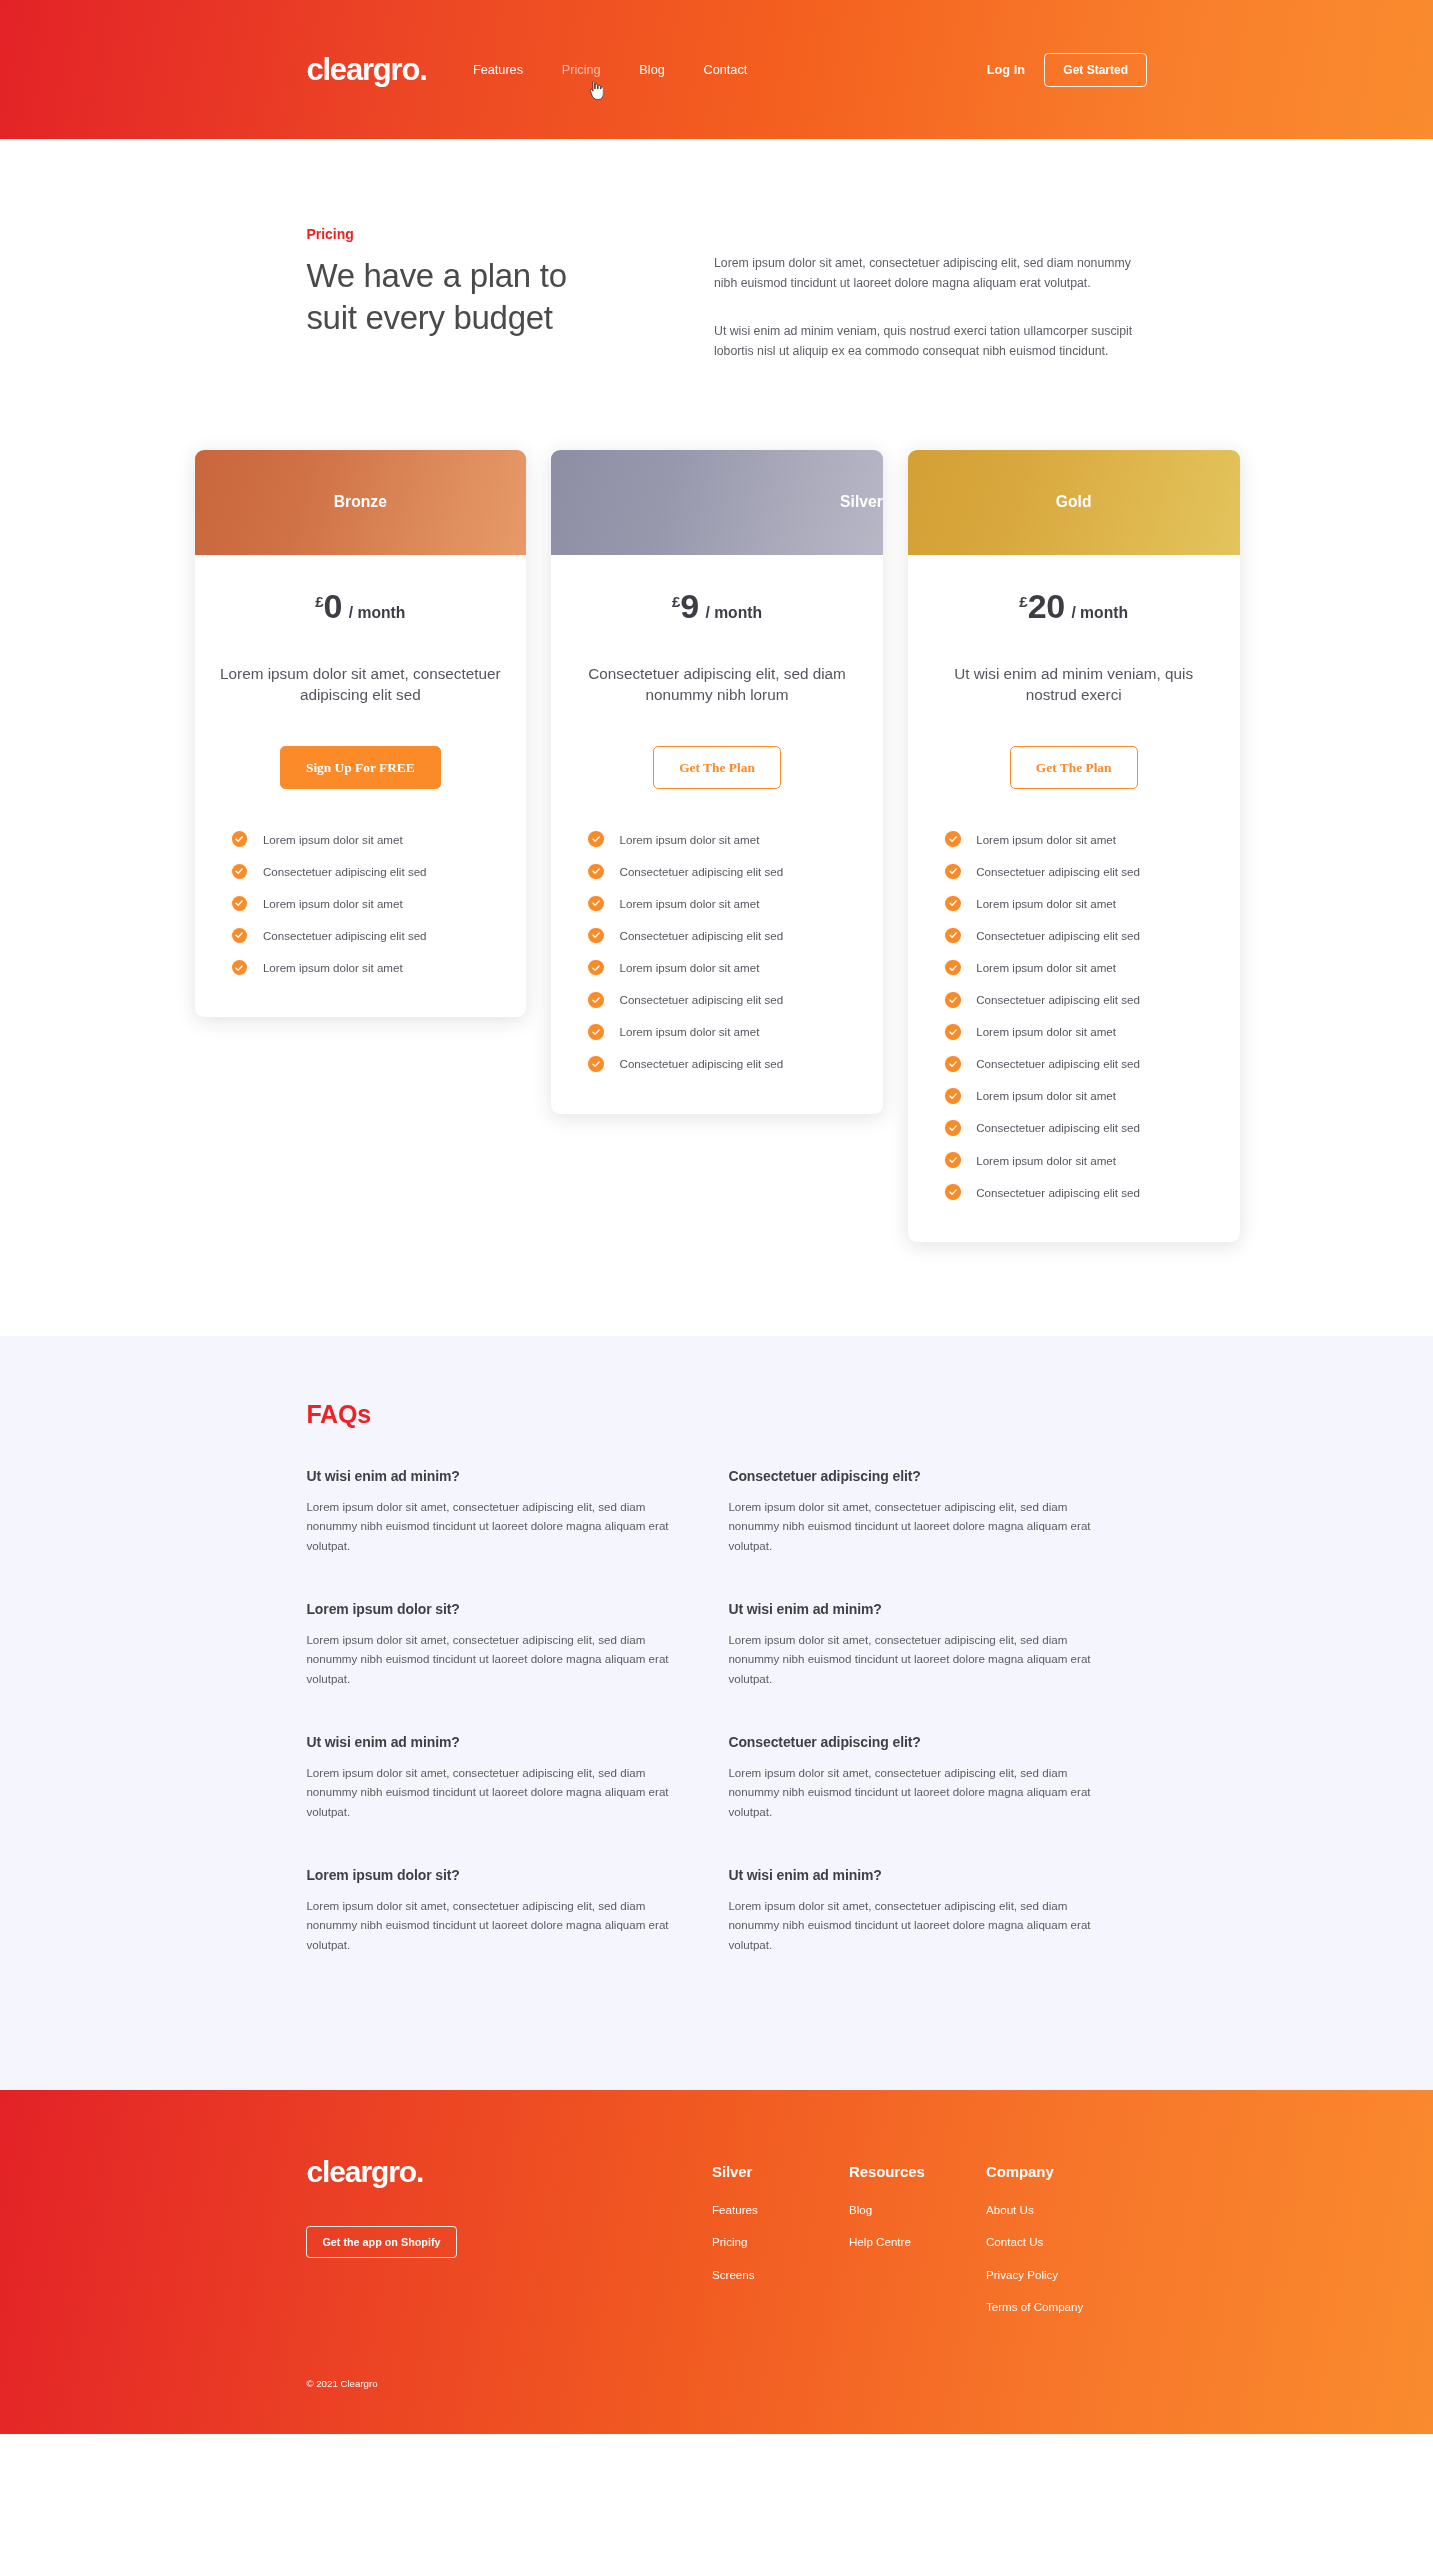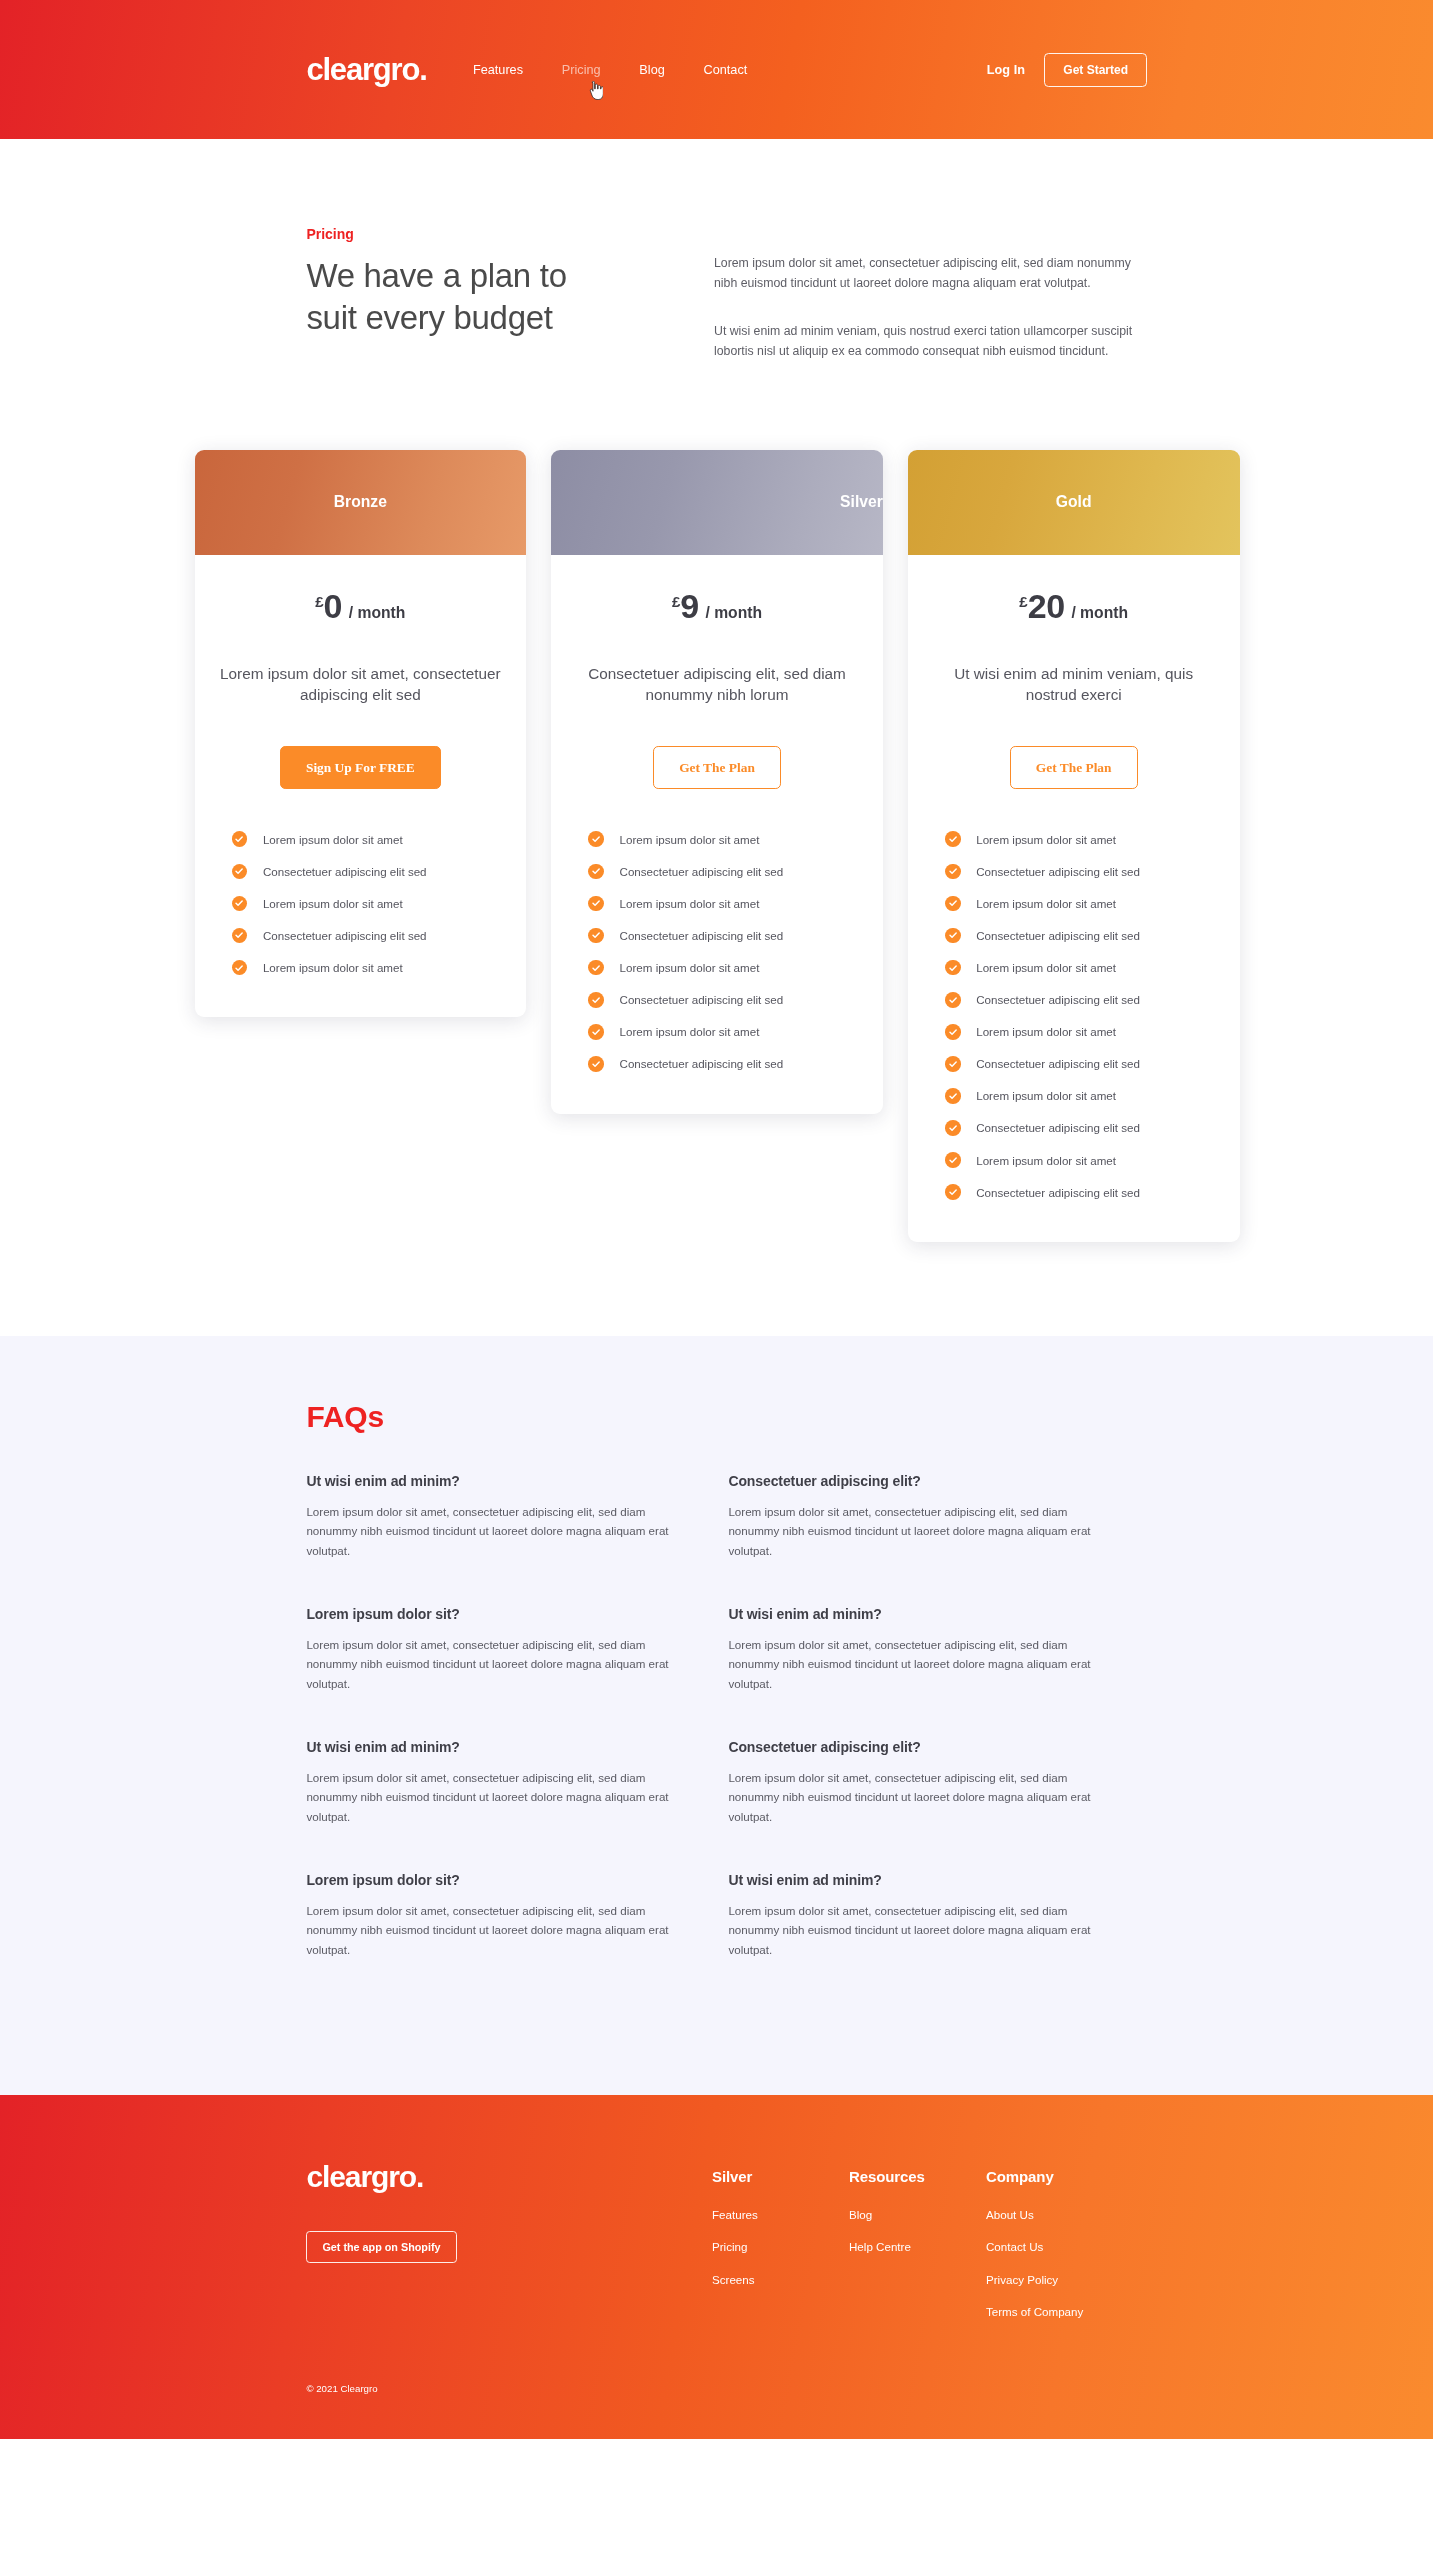--- a/index.html
+++ b/index.html
@@ -226,21 +226,21 @@
     width: 100%;
     padding: 64px 0 90px 0;
   }
   .faq-inner {
     width: 866px;
     margin: 0 auto;
     padding-left: 22.4px;
   }
   .faq-title {
     color: #ee2222;
-    font-size: 30px;
+    font-size: 25px;
     font-weight: 700;
     margin-bottom: 39px;
     letter-spacing: -0.2px;
   }
   .faq-grid {
     display: grid;
     grid-template-columns: 422px 422px;
     column-gap: 0;
     row-gap: 0;
   }

